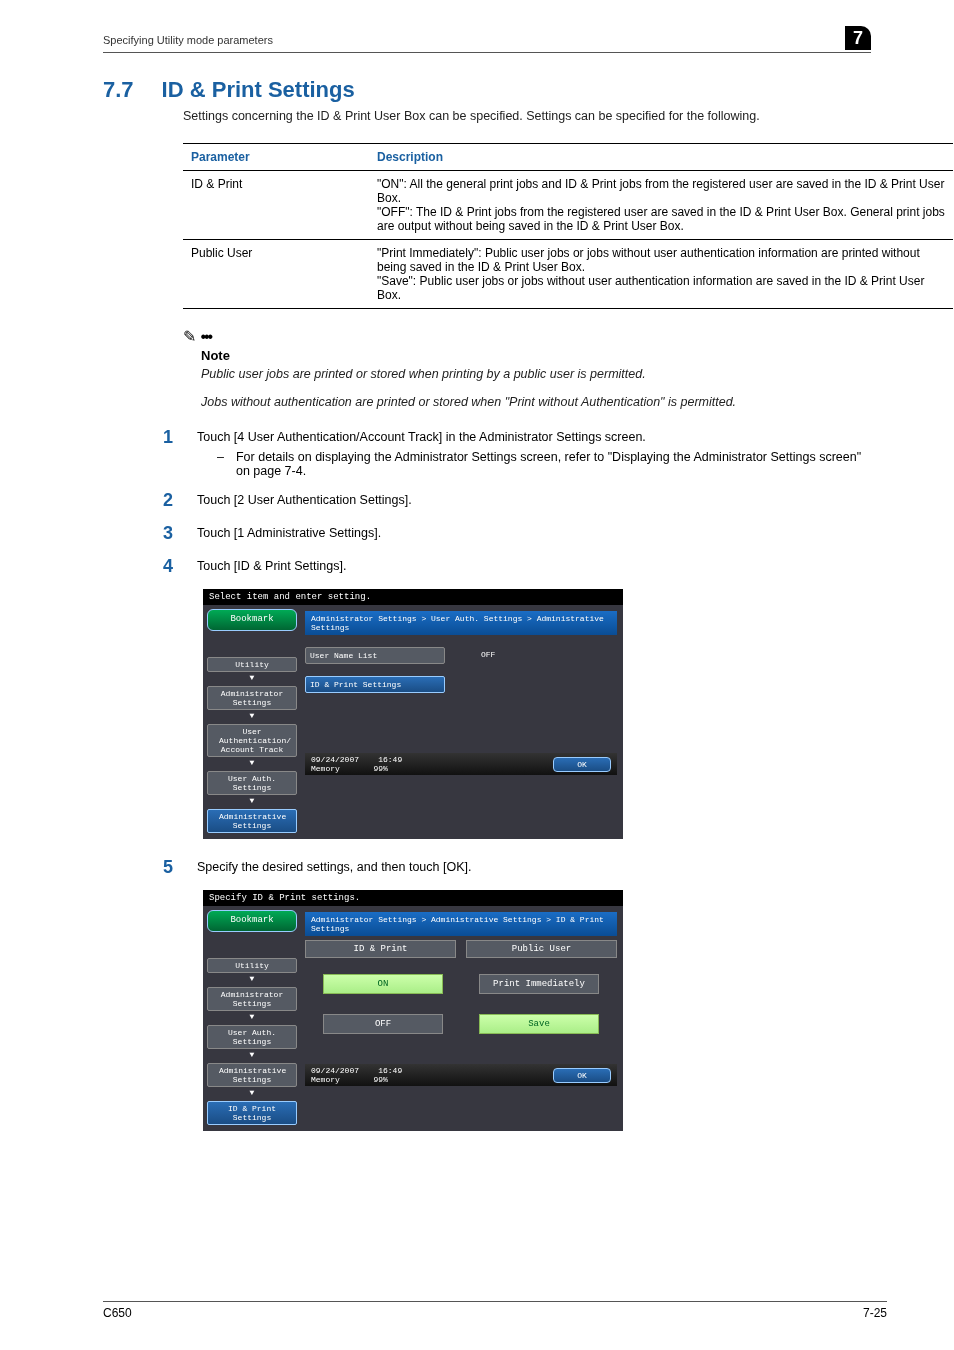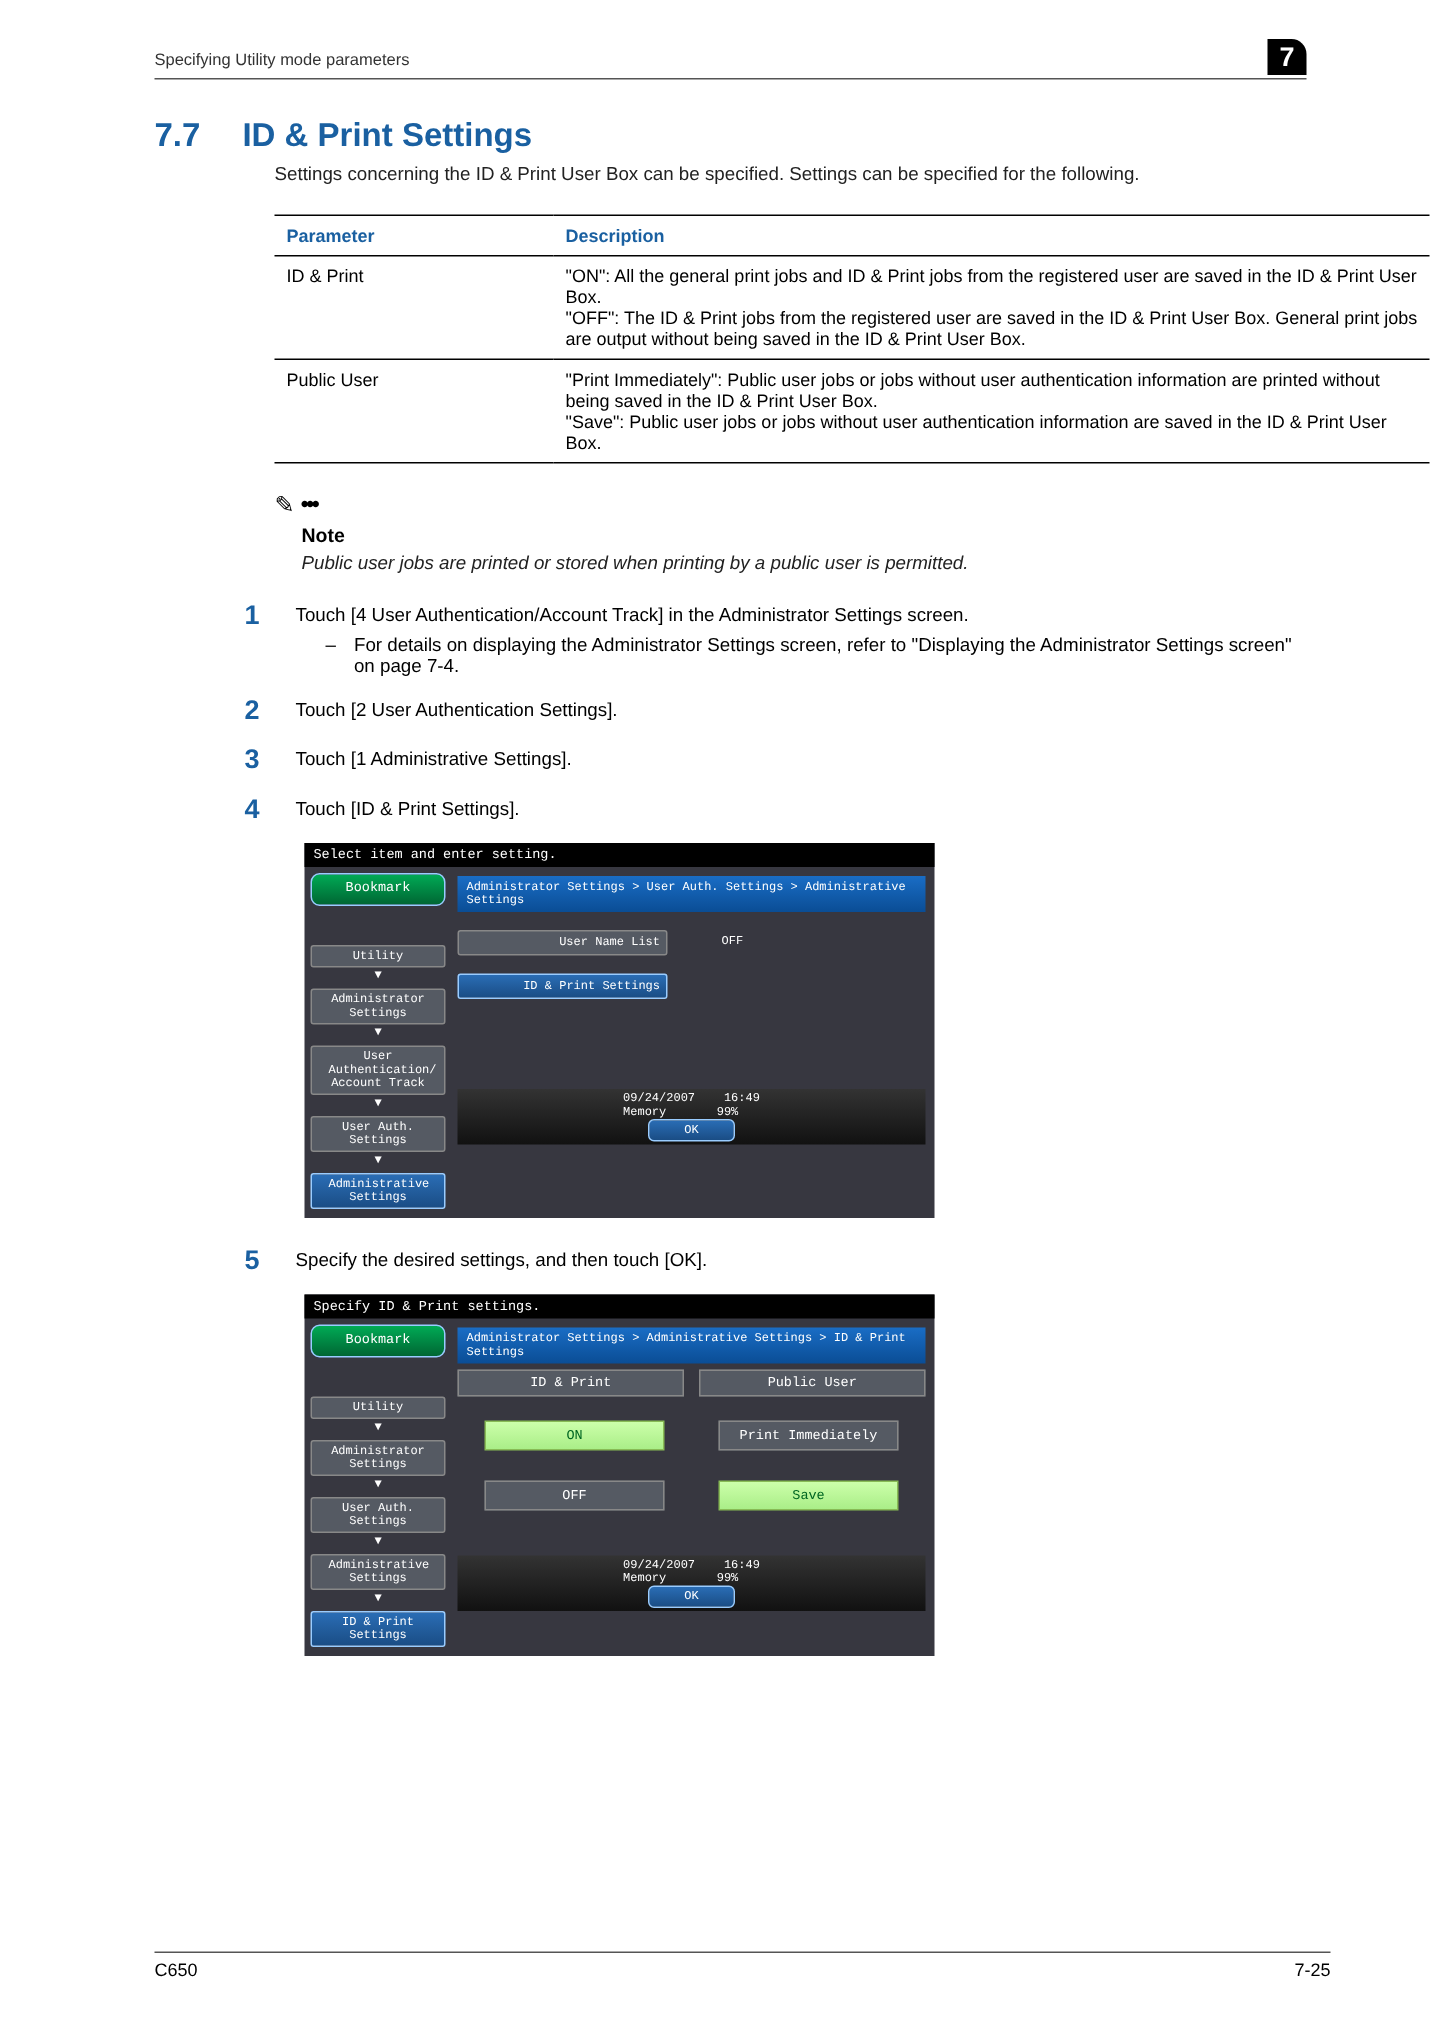--- a/index.html
+++ b/index.html
@@ -202,21 +202,21 @@
   }
   .optrow {
     display: flex;
     gap: 8px;
     margin-top: 12px;
   }
   .opt {
     background: #555a63;
     border: 1px solid #888;
     color: #fff;
-    text-align: right;
+    text-align: left;
     padding: 3px 4px;
     border-radius: 2px;
     font-size: 8px;
     width: 130px;
   }
   .opt.sel {
     background: linear-gradient(#2a6db5, #1a4d85);
     border: 1px solid #9cf;
   }
   .small-off {
@@ -226,21 +226,20 @@
     padding-top: 3px;
   }
   .statusbar {
     display: flex;
     justify-content: space-between;
     align-items: center;
     background: linear-gradient(#333, #111);
     margin-top: 60px;
     padding: 2px 6px;
     font-size: 8px;
-    flex-direction: column;
   }
   .okbtn {
     background: linear-gradient(#2a6db5, #1a4d85);
     border: 1px solid #9cf;
     width: 56px;
     text-align: center;
     padding: 2px 0;
     border-radius: 4px;
   }
   
@@ -319,20 +318,21 @@
   </tbody>
     </table>
 
   <div class="note-block">
     <div class="note-head">
       <span class="note-pen">✎</span>
       <span class="note-dots">•••</span>
     </div>
     <div class="note-label">Note</div>
     <div class="note-text">Public user jobs are printed or stored when printing by a public user is permitted.</div>
+    <div class="note-text" style="margin-top:14px">Jobs without authentication are printed or stored when "Print without Authentication" is permitted.</div>
   </div>
 
   <div class="steps">
     <div class="step">
       <div class="step-num">1</div>
       <div class="step-body">
         <span>Touch [4 User Authentication/Account Track] in the Administrator Settings screen.</span>
         <div class="sub">
           <span class="sub-dash">–</span>
           <span>For details on displaying the Administrator Settings screen, refer to "Displaying the Administrator Settings screen" on page 7-4.</span>

